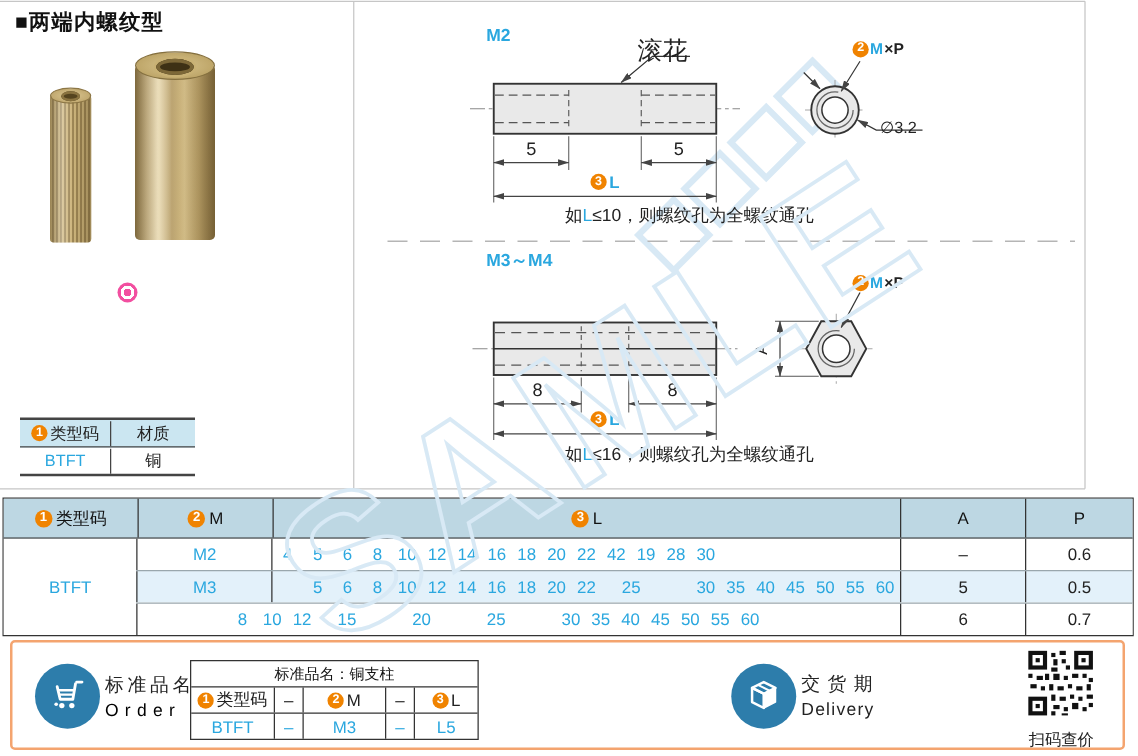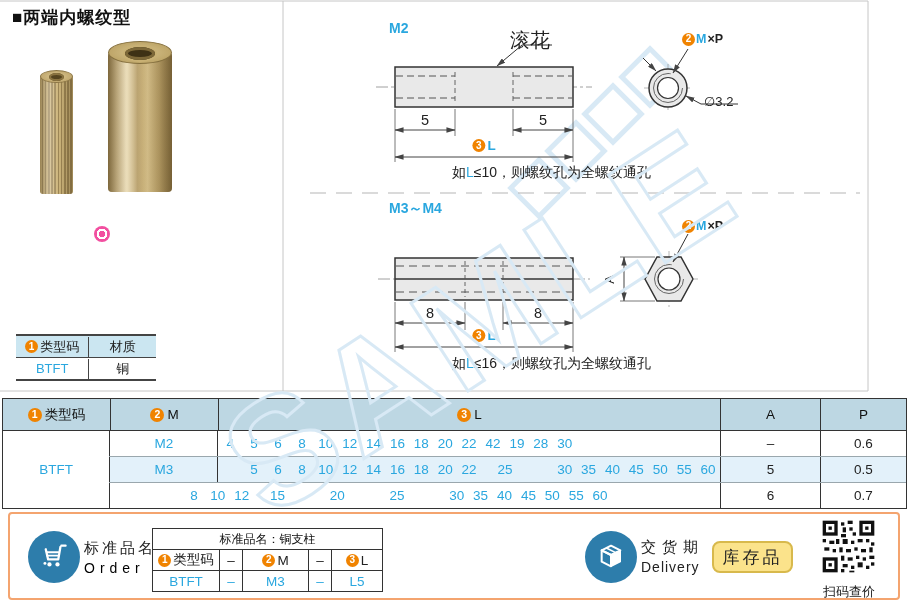--- a/index.html
+++ b/index.html
@@ -437,21 +437,20 @@
     <svg width="32" height="32" viewBox="0 0 24 24">
       <polygon points="12,3.5 19,7 12,10.5 5,7" fill="none" stroke="#fff" stroke-width="1.5" stroke-linejoin="round"></polygon>
       <polygon points="5,7 12,10.5 12,19 5,15.5" fill="none" stroke="#fff" stroke-width="1.5" stroke-linejoin="round"></polygon>
       <polygon points="19,7 12,10.5 12,19 19,15.5" fill="#fff" stroke="#fff" stroke-width="1" stroke-linejoin="round"></polygon>
       <path d="M8.5 5.2l7 3.5" stroke="#fff" stroke-width="1.2"></path>
     </svg>
   </div>
   <div class="abs del-label">交货期</div>
   <div class="abs del-sub">Delivery</div>
 
-  <div class="abs stock">库存品</div>
 
   <div class="abs qr">
     <svg width="55" height="55" viewBox="0 0 33 33">
       <rect width="33" height="33" fill="#fff"></rect>
       <g fill="#111">
         <rect x="1" y="1" width="9" height="9"></rect>
           <rect x="23" y="1" width="9" height="9"></rect>
           <rect x="1" y="23" width="9" height="9"></rect>
         <rect x="3" y="3" width="5" height="5" fill="#fff"></rect>
           <rect x="25" y="3" width="5" height="5" fill="#fff"></rect>

